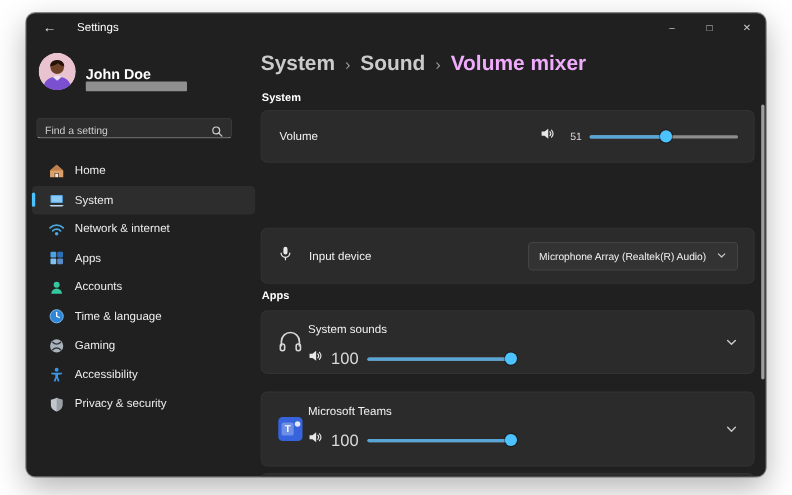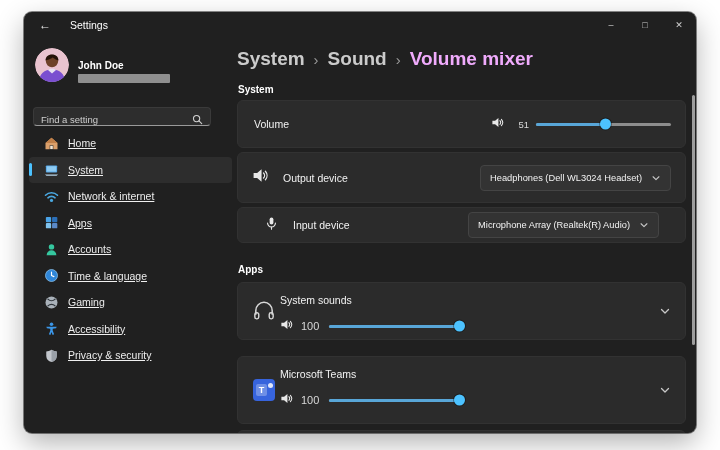--- a/index.html
+++ b/index.html
@@ -15,49 +15,49 @@
   
   .titlebar { position:absolute; left:0; top:0; right:0; height:26px; display:flex; align-items:center; }
   .back-btn { width:30px; height:22px; margin-left:6px; display:flex; align-items:center; justify-content:center; font-size:12px; color:#e8e8e8; border-radius:4px; }
   .tb-title { font-size:10.5px; color:#ffffff; margin-left:10px;text-align:center; }
   .win-controls { margin-left:auto; display:flex; height:100%; }
   .wc-btn { width:34px; height:100%; display:flex; align-items:center; justify-content:center; font-size:9px; color:#cfcfcf; }
 
   
   .sidebar { position:absolute; left:0; top:26px; bottom:0; width:213px; }
   .avatar { position:absolute; left:11px; top:10px; width:34px; height:34px; border-radius:50%; overflow:hidden; }
-  .user-name { position:absolute; left:54px; top:22px; font-size:10px; font-weight:bold; color:#ffffff; }
+  .user-name { position:absolute; left:54px; top:22px; font-size:13px; font-weight:bold; color:#ffffff; }
   .user-redacted { position:absolute; left:54px; top:36px; width:92px; height:9px; background:#8f8f8f; border-radius:1px; }
   .searchbox { position:absolute; left:9px; top:69px; width:178px; height:19px; background:#2d2d2d; border:1px solid #3a3a3a; border-bottom:1px solid #9a9a9a; border-radius:4px; display:flex; align-items:flex-end; padding:0 7px; }
   .searchbox input { flex:1; background:transparent; border:none; outline:none; color:#e8e8e8; font-size:9.5px; font-family:"Liberation Sans", sans-serif; }
   .searchbox input::placeholder { color:#cfcfcf; }
   .search-glyph { display:flex; }
 
-  .nav { position:absolute; left:5px; right:5px; top:92px;text-decoration:underline; }
+  .nav { position:absolute; left:5px; right:5px; top:104px; }
   .nav-item { position:relative; height:26px; display:flex; align-items:center; padding-left:14px; border-radius:4px; margin-bottom:0.5px; }
   .nav-item.selected { background:#2d2d2d; }
   .nav-pill { position:absolute; left:0; top:6.5px; width:3px; height:13px; border-radius:2px; background:var(--accent,#4cc2ff); }
   .nav-icon { width:16px; height:16px; display:flex; align-items:center; justify-content:center; }
   .nav-label { margin-left:9px; font-size:10.5px; color:#ececec; }
 
   
   .content { position:absolute; left:213px; top:26px; right:0; bottom:0; }
   .breadcrumb { position:absolute; left:0; top:10px; display:flex; align-items:center; gap:9px; font-size:19px; font-weight:bold; }
   .bc-parent { color:#cbcbcb; }
   .bc-sep { color:#9a9a9a; font-size:15px; font-weight:normal; padding-top:1px; }
   .bc-current { color:#f0abfc; }
 
   .section-heading { position:absolute; left:1px; font-size:10px; font-weight:bold; color:#ffffff; }
   .h-system { top:46px; }
   .h-apps { top:226px; }
 
   .card { position:absolute; left:0; width:449px; background:#2b2b2b; border:1px solid #323232; border-radius:6px; }
   .card-volume { top:62px; height:48px; display:flex; align-items:center; padding:0 14px 0 16px; }
   .card-output { top:114px; height:51px; display:flex; align-items:center; padding:0 14px; }
-  .card-input  { top:169px; height:36px; display:flex; align-items:center; padding:0 26px; }
+  .card-input  { top:169px; height:51px; display:flex; align-items:center; padding:0 14px; }
   .card-app-1  { top:244px; height:58px; }
   .card-app-2  { top:318px; height:68px; }
   .card-partial{ top:392px; height:24px; border-radius:6px 6px 0 0; }
 
   .row-label { font-size:10.5px; color:#f2f2f2; }
   .dev-label { margin-left:14px; }
 
   .vol-group { margin-left:auto; display:flex; align-items:center; gap:7px; }
   .vol-value { font-size:9.5px; color:#d8d8d8; min-width:18px; text-align:right; }
 
@@ -67,21 +67,21 @@
   .slider .thumb { position:absolute; right:-6px; top:50%; transform:translateY(-50%); width:11px; height:11px; border-radius:50%; background:var(--accent,#4cc2ff); box-shadow:0 0 0 1px rgba(0,0,0,.35); }
   .slider-main { width:135px; }
   .slider-app { width:130px; }
 
   .dropdown { margin-left:auto; height:26px; min-width:186px; background:#333333; border:1px solid #444444; border-radius:4px; display:flex; align-items:center; padding:0 9px; gap:9px; }
   .dropdown-text { font-size:9.3px; color:#f2f2f2; white-space:nowrap; }
 
   .app-icon-wrap { position:absolute; left:13px; top:50%; transform:translateY(-50%); width:26px; display:flex; justify-content:center; }
   .app-title { position:absolute; left:42px; top:11px; font-size:10.5px; color:#f2f2f2; }
   .app-row2 { position:absolute; left:42px; top:34px; display:flex; align-items:center; gap:8px; }
-  .app-vol-value { font-size:11px; color:#d8d8d8; min-width:20px; }
+  .app-vol-value { font-size:15px; color:#d8d8d8; min-width:20px; }
   .app-chevron { position:absolute; right:14px; top:50%; transform:translateY(-50%); display:flex; }
 
   .teams-tile { width:22px; height:22px; border-radius:4px; background:var(--teams_blue,#3764dd); position:relative; overflow:hidden; }
   .teams-tile .t-inner { position:absolute; left:3px; top:5px; width:11px; height:12px; background:rgba(255,255,255,.28); border-radius:2px; }
   .teams-tile .t-dot { position:absolute; right:2.5px; top:3.5px; width:5px; height:5px; border-radius:50%; background:rgba(255,255,255,.85); }
   .teams-tile .t-letter { position:absolute; left:3px; top:5px; width:11px; height:12px; display:flex; align-items:center; justify-content:center; color:#ffffff; font-size:9px; font-weight:bold; }
 
   .scrollbar { position:absolute; left:455px; top:57px; width:3px; height:250px; border-radius:2px; background:#9d9d9d; }
 </style>
 </head>
@@ -249,38 +249,20 @@
         <div class="slider slider-main">
           <div class="track">
               <div class="fill" style="width: 51%;">
                 <div class="thumb"></div>
               </div>
             </div>
         </div>
       </div>
     </div>
 
-    <div class="card card-output">
-      <span>
-        <svg width="17" height="17" viewBox="0 0 16 16">
-            <path d="M1.5 5.6 H4.8 L9 2.2 V13.8 L4.8 10.4 H1.5 Z" fill="#e8e8e8"></path>
-            <path d="M10.8 5.6 a3.4 3.4 0 0 1 0 4.8" fill="none" stroke="#e8e8e8" stroke-width="1.2" stroke-linecap="round"></path>
-            <path d="M12.6 4 a6 6 0 0 1 0 8" fill="none" stroke="#e8e8e8" stroke-width="1.2" stroke-linecap="round"></path>
-          </svg>
-      </span>
-      <span class="row-label dev-label">Output device</span>
-      <div class="dropdown">
-        <span class="dropdown-text">Headphones (Dell WL3024 Headset)</span>
-        <span>
-          <svg width="10" height="10" viewBox="0 0 12 12">
-              <polyline points="2.5,4.5 6,8 9.5,4.5" fill="none" stroke="#c8c8c8" stroke-width="1.3" stroke-linecap="round" stroke-linejoin="round"></polyline>
-            </svg>
-        </span>
-      </div>
-    </div>
 
     <div class="card card-input">
       <span>
         <svg width="15" height="15" viewBox="0 0 16 16">
             <rect x="6" y="1.5" width="4" height="7.5" rx="2" fill="#e8e8e8"></rect>
             <path d="M3.8 7.5 a4.2 4.2 0 0 0 8.4 0" fill="none" stroke="#e8e8e8" stroke-width="1.2" stroke-linecap="round"></path>
             <line x1="8" y1="11.7" x2="8" y2="14" stroke="#e8e8e8" stroke-width="1.2" stroke-linecap="round"></line>
           </svg>
       </span>
       <span class="row-label dev-label">Input device</span>

